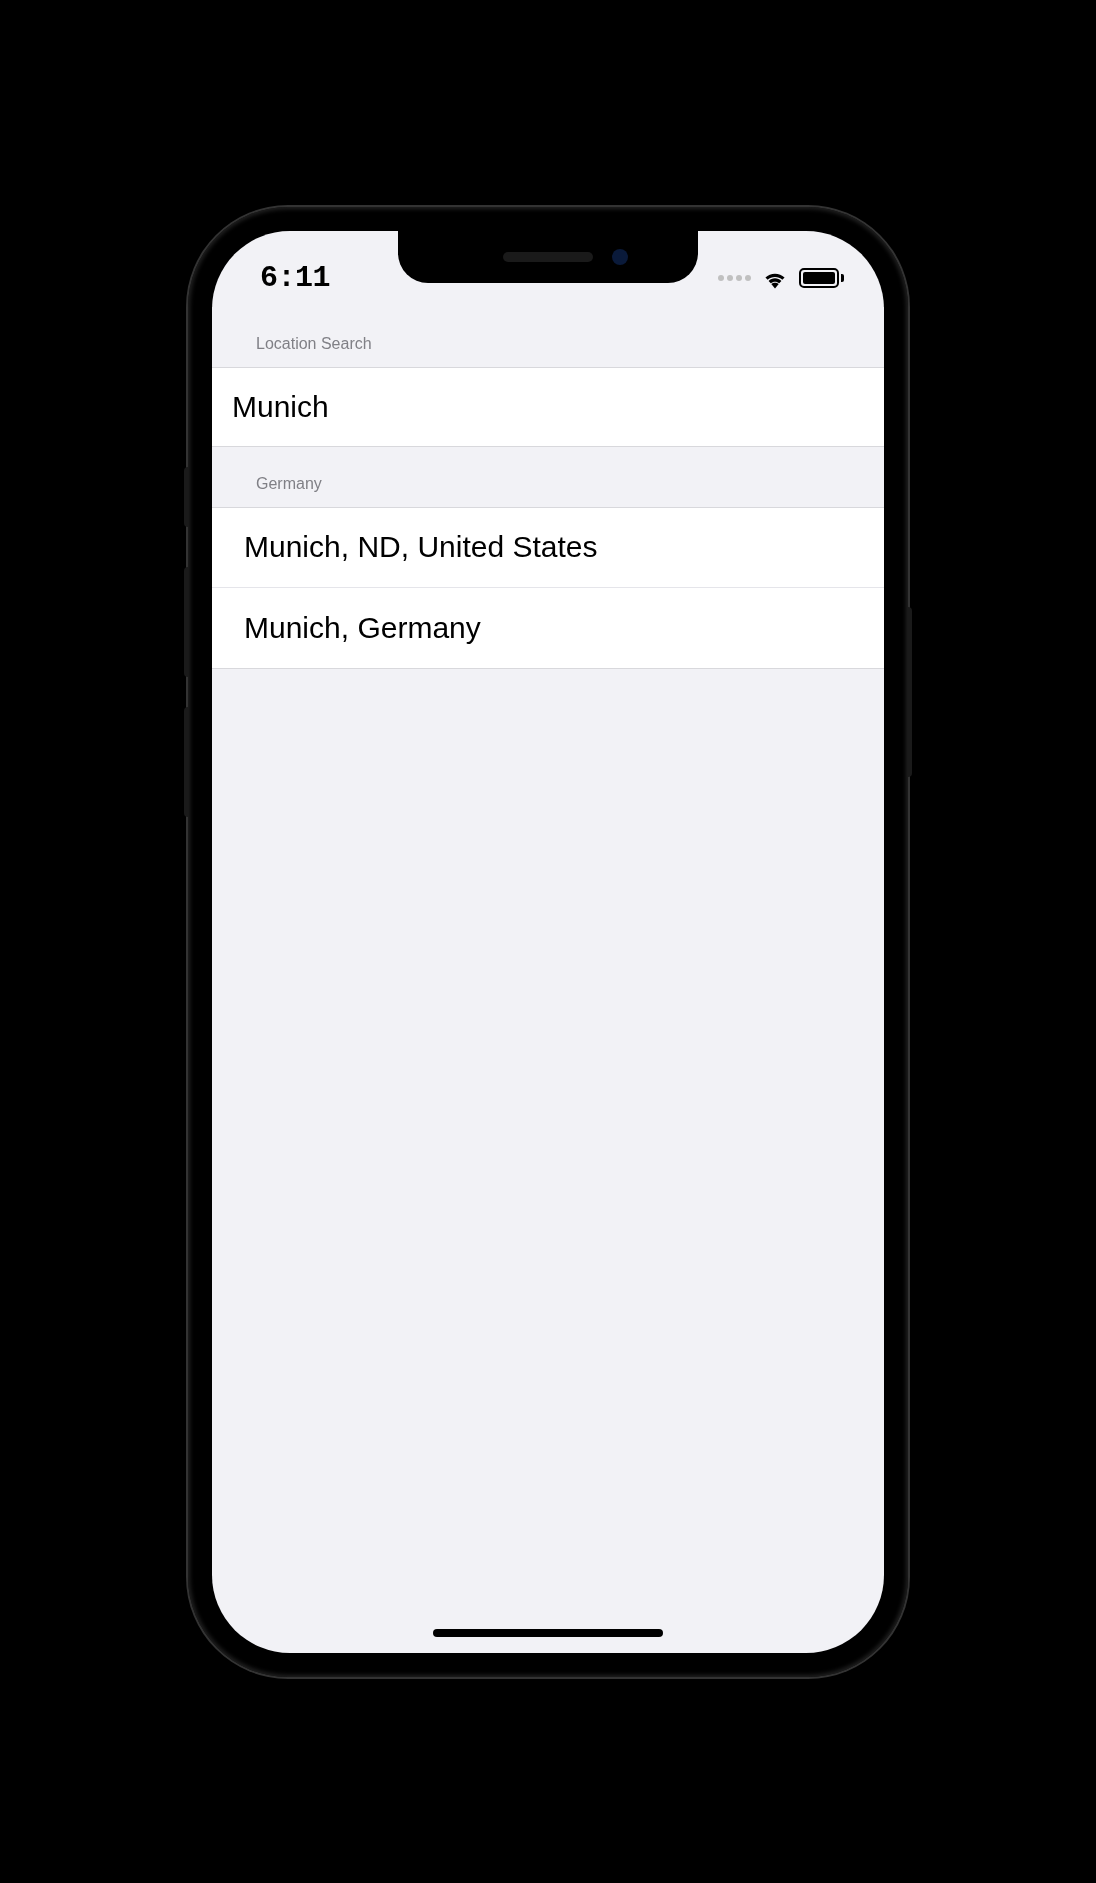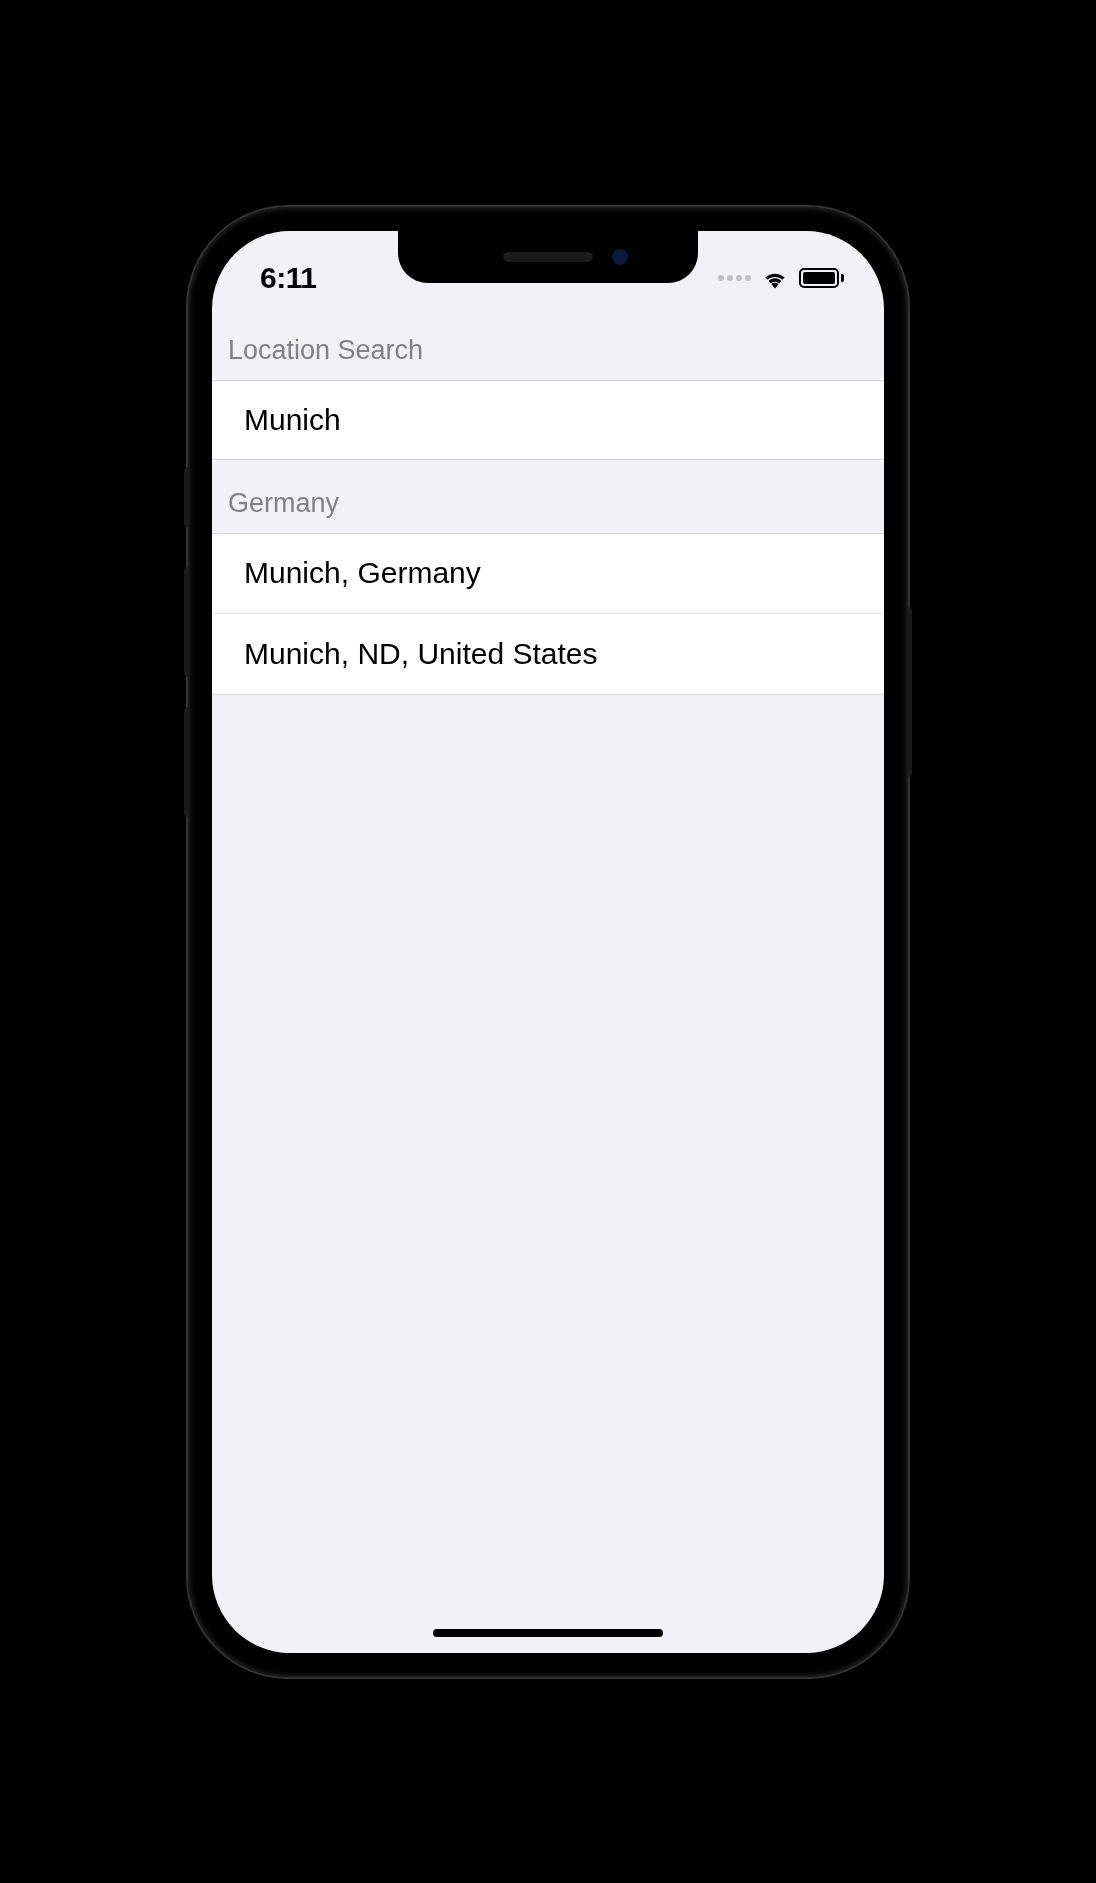--- a/index.html
+++ b/index.html
@@ -72,20 +72,21 @@
 
     .status-bar {
       height: 76px;
       display: flex;
       justify-content: space-between;
       align-items: center;
       padding: 0 40px 0 48px;
       padding-top: 18px;
       position: relative;
       z-index: 50;
+      font-family: Liberation Mono, monospace;
     }
 
     .status-time {
       font-size: 30px;
       font-weight: 600;
       letter-spacing: -0.5px;
       color: #000;
     }
 
     .status-right {
@@ -138,31 +139,31 @@
       background: #000;
       border-radius: 0 2px 2px 0;
       margin-left: 2px;
     }
 
     .content {
       background: #f2f2f6;
     }
 
     .section-header {
-      font-size: 27px;
+      font-size: 16px;
       color: #808086;
-      padding: 28px 32px 14px 16px;
+      padding: 28px 32px 14px 44px;
       font-weight: 400;
     }
 
     .search-row {
       background: #fff;
       border-top: 1px solid #d8d8dc;
       border-bottom: 1px solid #d8d8dc;
-      padding: 0 32px;
+      padding: 0 20px;
       display: flex;
       align-items: center;
       height: 80px;
     }
 
     .search-input {
       width: 100%;
       border: none;
       outline: none;
       font-size: 30px;
@@ -284,23 +285,23 @@
       <div class="section-header">Location Search</div>
 
       <div class="search-row">
         <input class="search-input" type="text" autofocus="" value="Munich" style="">
       </div>
 
       <div class="section-header">Germany</div>
 
       <div class="results-list">
         <div class="result-row">
+          <span>Munich, ND, United States</span>
+        </div>
+        <div class="result-row">
           <span>Munich, Germany</span>
-        </div>
-        <div class="result-row">
-          <span>Munich, ND, United States</span>
         </div>
       </div>
     </div>
 
     <div class="home-indicator"></div>
   </div>
 </div>
 
 </body></html>

